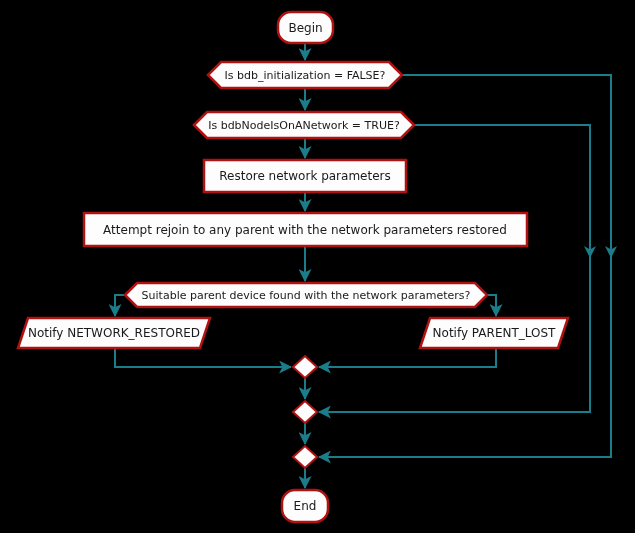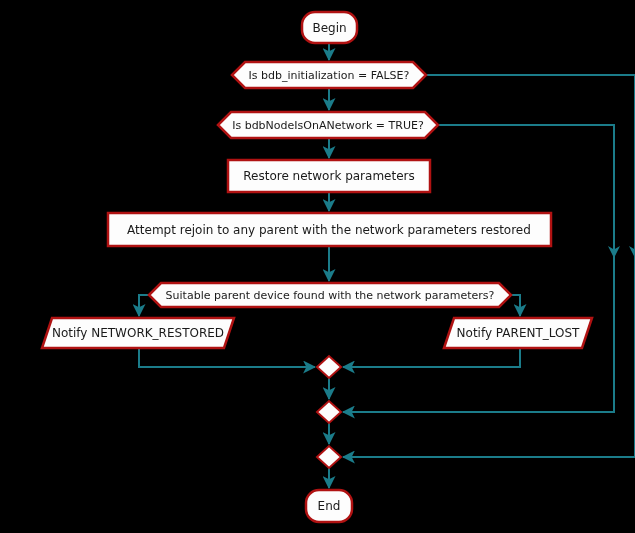--- a/index.html
+++ b/index.html
@@ -8,21 +8,20 @@
     background: var(--background, #000000);
     width: 635px;
     height: 533px;
     overflow: hidden;
   }
   #canvas {
     position: relative;
     width: 510px;
     height: 533px;
     background: var(--background, #000000);
-    margin-left: 24px;
   }
   svg { display: block; }
   .shape {
     fill: var(--node_fill, #FDFDFD);
     stroke: var(--node_border, #B01212);
     stroke-width: 2.5;
   }
   .diamond {
     fill: var(--node_fill, #FDFDFD);
     stroke: var(--node_border, #B01212);

